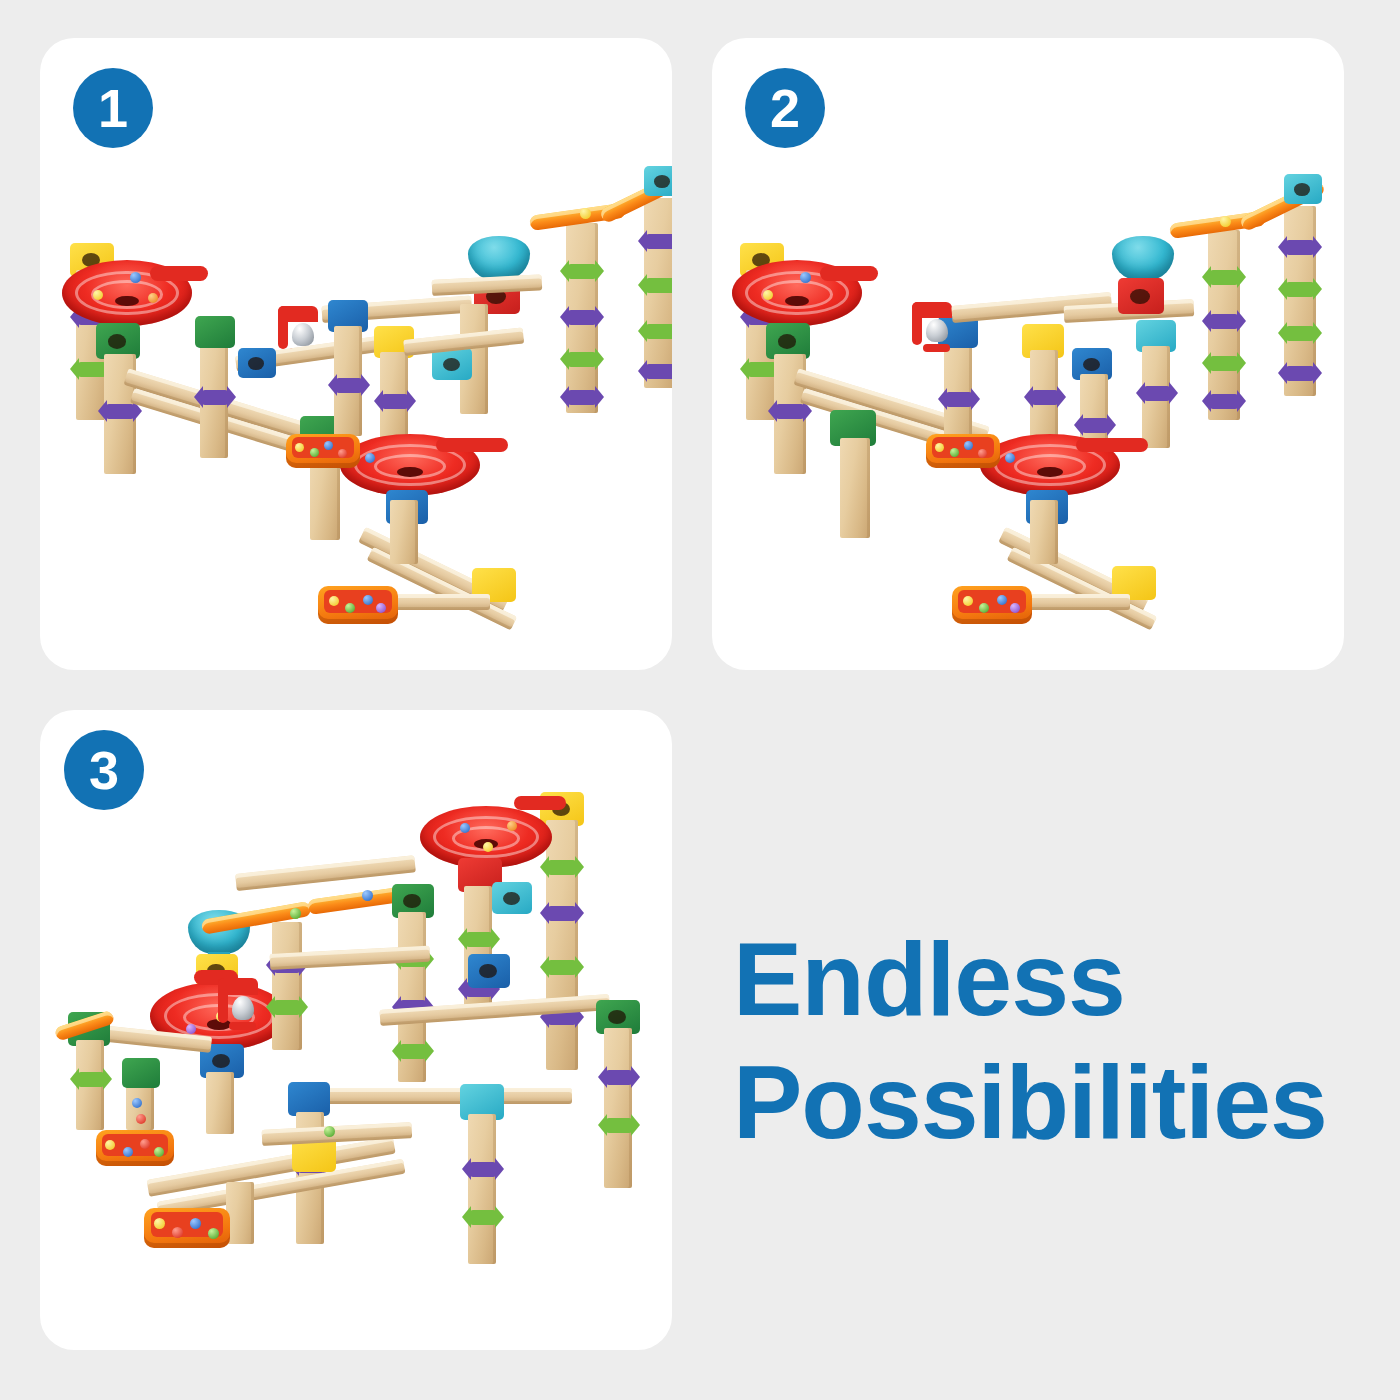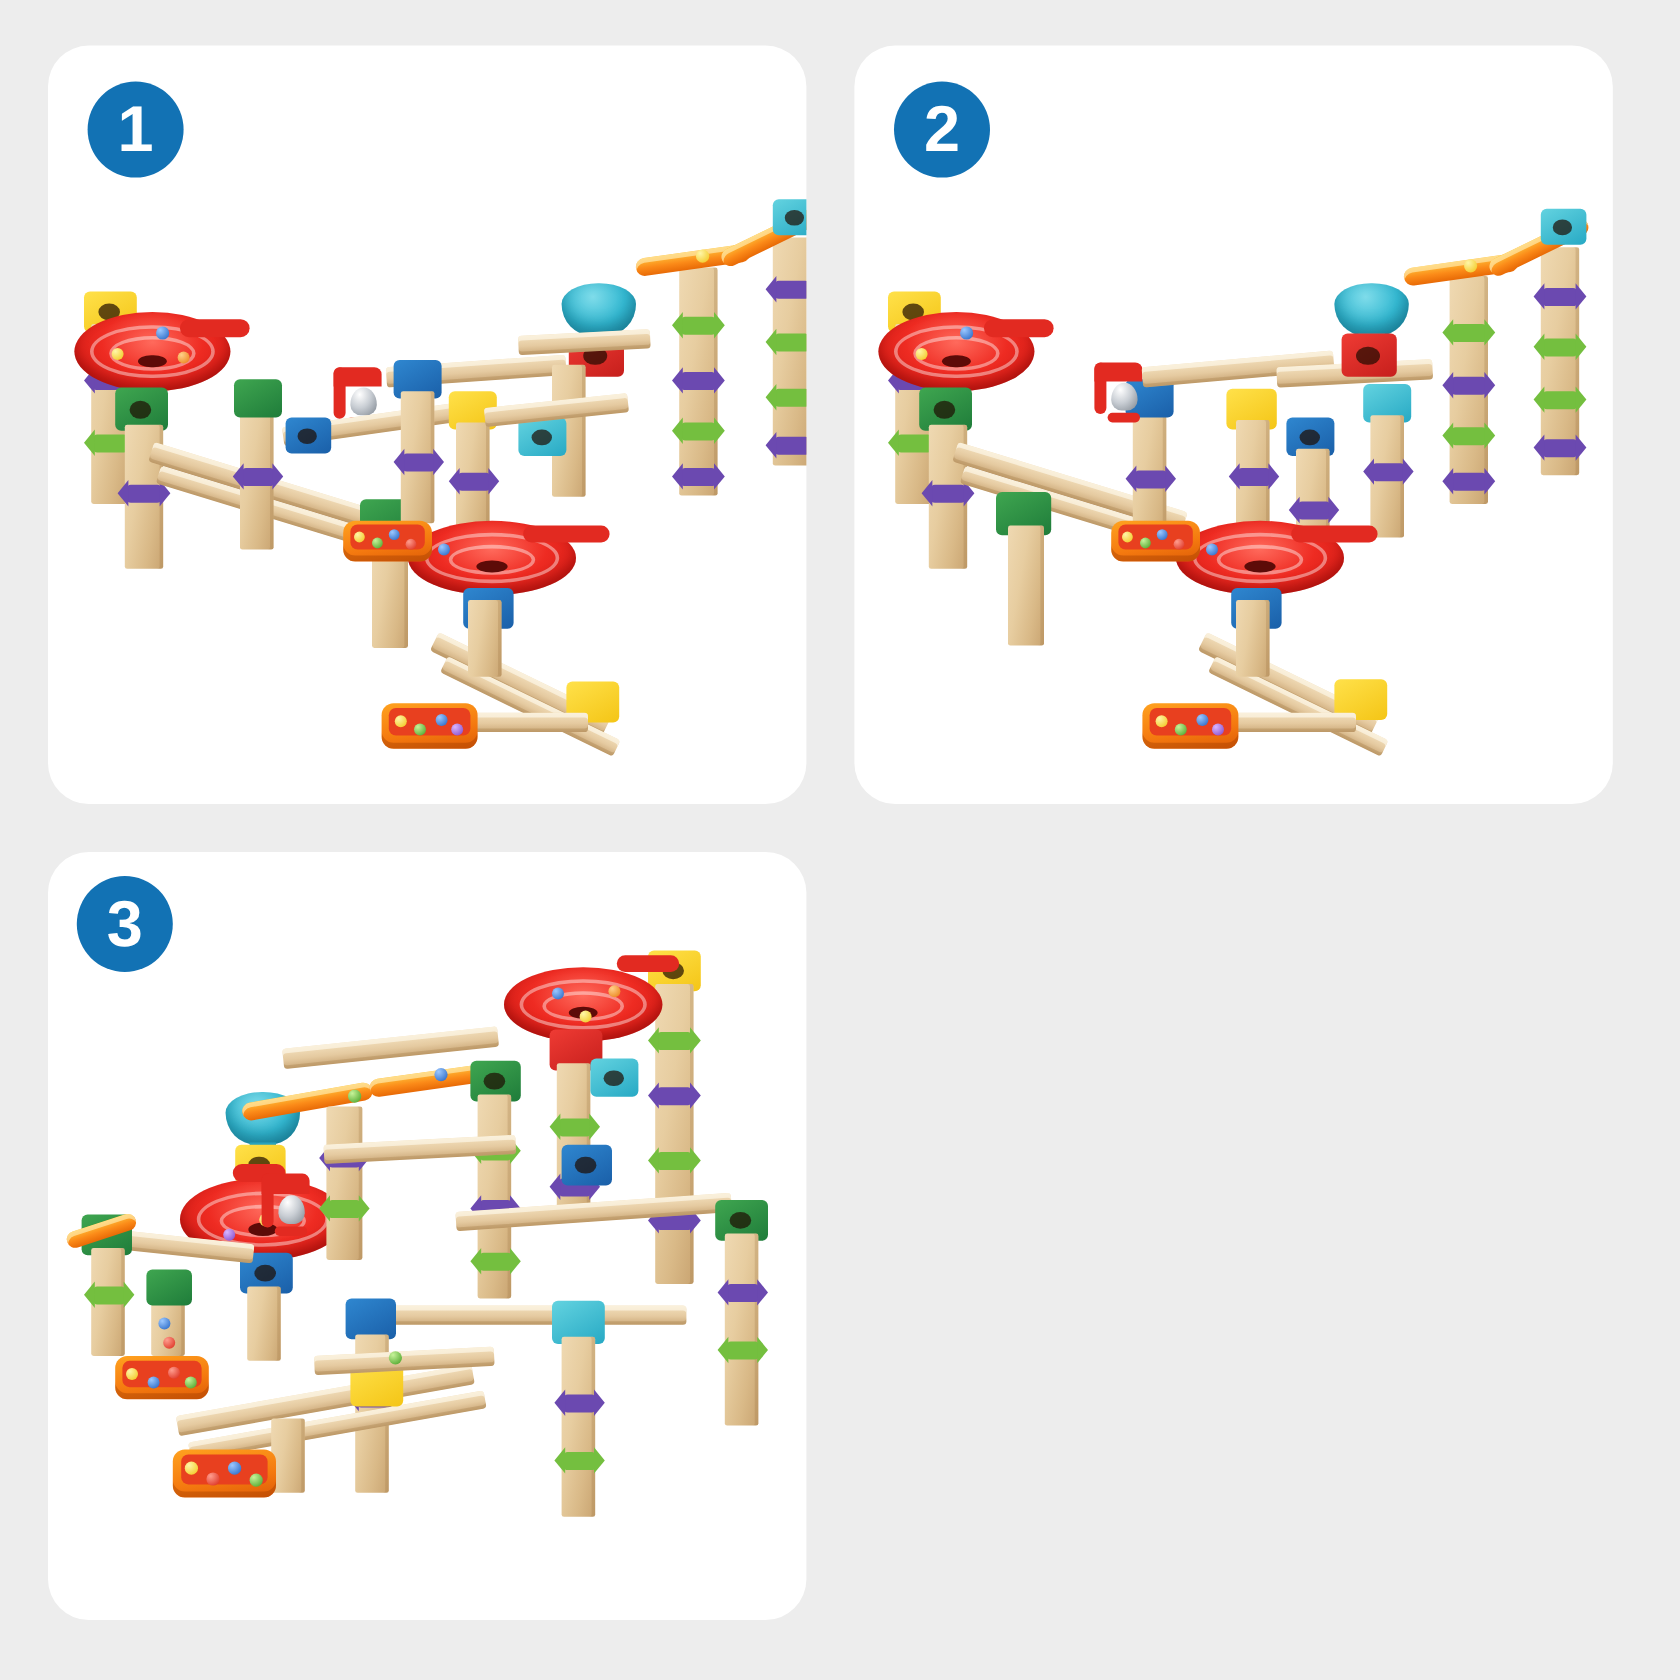--- a/index.html
+++ b/index.html
@@ -535,14 +535,18 @@
       <div class="tray" style="left:104px;top:498px;width:86px;height:40px;">
         <div class="pool"></div>
         <div class="marble m-y" style="left:12%;top:26%;width:11px;height:11px;"></div>
         <div class="marble m-r" style="left:32%;top:48%;width:11px;height:11px;"></div>
         <div class="marble m-b" style="left:54%;top:24%;width:11px;height:11px;"></div>
         <div class="marble m-g" style="left:74%;top:50%;width:11px;height:11px;"></div>
       </div>
     </div>
   </div>
 
+  <div id="headline">
+    <span class="ln">Endless</span>
+    <span class="ln">Possibilities</span>
+  </div>
 
 </div>
 
 </body></html>

